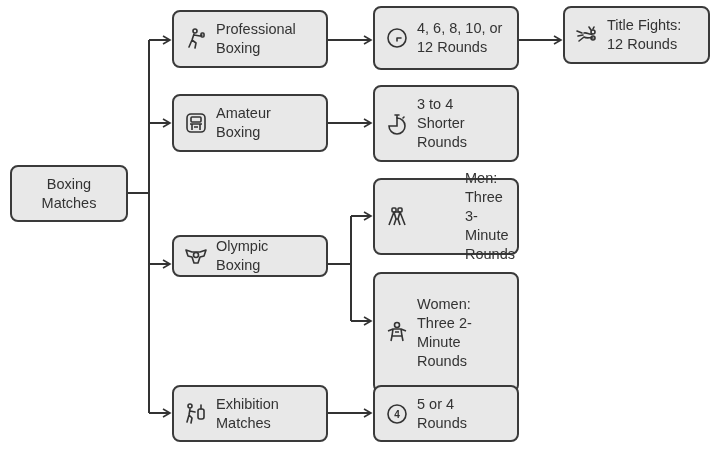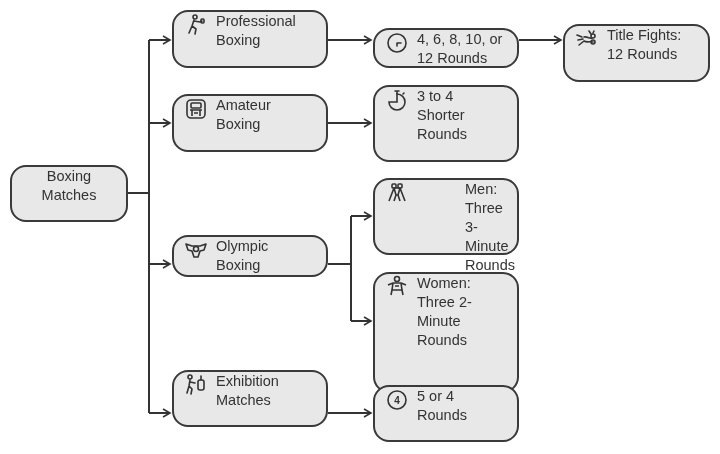--- a/index.html
+++ b/index.html
@@ -1,21 +1,21 @@
 <!DOCTYPE html>
 <html><head>
 <meta charset="utf-8">
 <style>
   html, body { margin:0; padding:0; background:#ffffff; }
   body { width:720px; height:454px; position:relative; overflow:hidden;
          font-family:"Liberation Sans", sans-serif; }
   #wires { position:absolute; left:0; top:0; width:720px; height:454px; }
   .node { position:absolute; box-sizing:border-box; background:#e8e8e8;
-          border:2px solid #3a3a3a; border-radius:16px; display:flex;
-          color:#333; font-size:14.5px; line-height:19px; }
+          border:2px solid #3a3a3a; border-radius:8px; display:flex;
+          align-items:center; color:#333; font-size:14.5px; line-height:19px; }
   .node .icon { width:26px; height:26px; margin-left:9px; margin-right:7px;
                 flex:0 0 26px; display:flex; align-items:center; justify-content:center; }
   .node .icon svg { width:24px; height:24px; }
   .node .label { white-space:pre-line; }
   .root { justify-content:center; text-align:center; }
 </style>
 </head>
 <body>
 
 <svg id="wires" viewBox="0 0 720 454">
@@ -77,34 +77,34 @@
   <span class="icon">
     <svg viewBox="0 0 24 24" fill="none" stroke="#333" stroke-width="1.6" stroke-linejoin="round">
       <path d="M2,6 L8,8 H16 L22,6 L20,12 L16,13 L14,19 H10 L8,13 L4,12 Z"></path>
         <circle cx="12" cy="11" r="2.5"></circle>
     </svg>
   </span>
   <span class="label">Olympic
 Boxing</span>
 </div>
 
-<div class="node" style="left:172px; top:370px; width:156px; height:57px;">
+<div class="node" style="left:172px; top:385px; width:156px; height:57px;">
   <span class="icon">
     <svg viewBox="0 0 24 24" fill="none" stroke="#333" stroke-width="1.6" stroke-linecap="round" stroke-linejoin="round">
       <circle cx="6" cy="4" r="2"></circle>
         <path d="M6,7 L5,13 L3,20 M5,13 L8,16 L7,21 M6,9 L11,10"></path>
         <rect x="14" y="7" width="6" height="10" rx="2"></rect>
         <path d="M17,3 V7"></path>
     </svg>
   </span>
   <span class="label">Exhibition
 Matches</span>
 </div>
 
-<div class="node" style="left:373px; top:28px; width:146px; height:40px;">
+<div class="node" style="left:373px; top:6px; width:146px; height:64px;">
   <span class="icon">
     <svg viewBox="0 0 24 24" fill="none" stroke="#333" stroke-width="1.6" stroke-linecap="round">
       <circle cx="12" cy="12" r="9"></circle>
         <path d="M12,12 H16 M12,12 V15"></path>
     </svg>
   </span>
   <span class="label">4, 6, 8, 10, or
 12 Rounds</span>
 </div>
 
@@ -150,21 +150,21 @@
   <span class="icon">
     <svg viewBox="0 0 24 24">
       <circle cx="12" cy="12" r="9" fill="none" stroke="#333" stroke-width="1.6"></circle>
       <text x="12" y="16" text-anchor="middle" font-size="10" font-weight="bold" fill="#333" font-family="Liberation Sans, sans-serif">4</text>
     </svg>
   </span>
   <span class="label">5 or 4
 Rounds</span>
 </div>
 
-<div class="node" style="left:563px; top:24px; width:147px; height:58px;">
+<div class="node" style="left:563px; top:6px; width:147px; height:58px;">
   <span class="icon">
     <svg viewBox="0 0 24 24" fill="none" stroke="#333" stroke-width="1.6" stroke-linecap="round">
       <path d="M2,8 L7,10 M3,13 L8,12 M4,18 L9,14 M9,10 C12,9 14,12 17,11 M9,14 C12,16 15,14 18,15"></path>
         <circle cx="18" cy="9" r="2"></circle>
         <circle cx="18" cy="15" r="2"></circle>
         <path d="M14,4 L16,7 M19,4 L18,6"></path>
     </svg>
   </span>
   <span class="label">Title Fights:
 12 Rounds</span>

